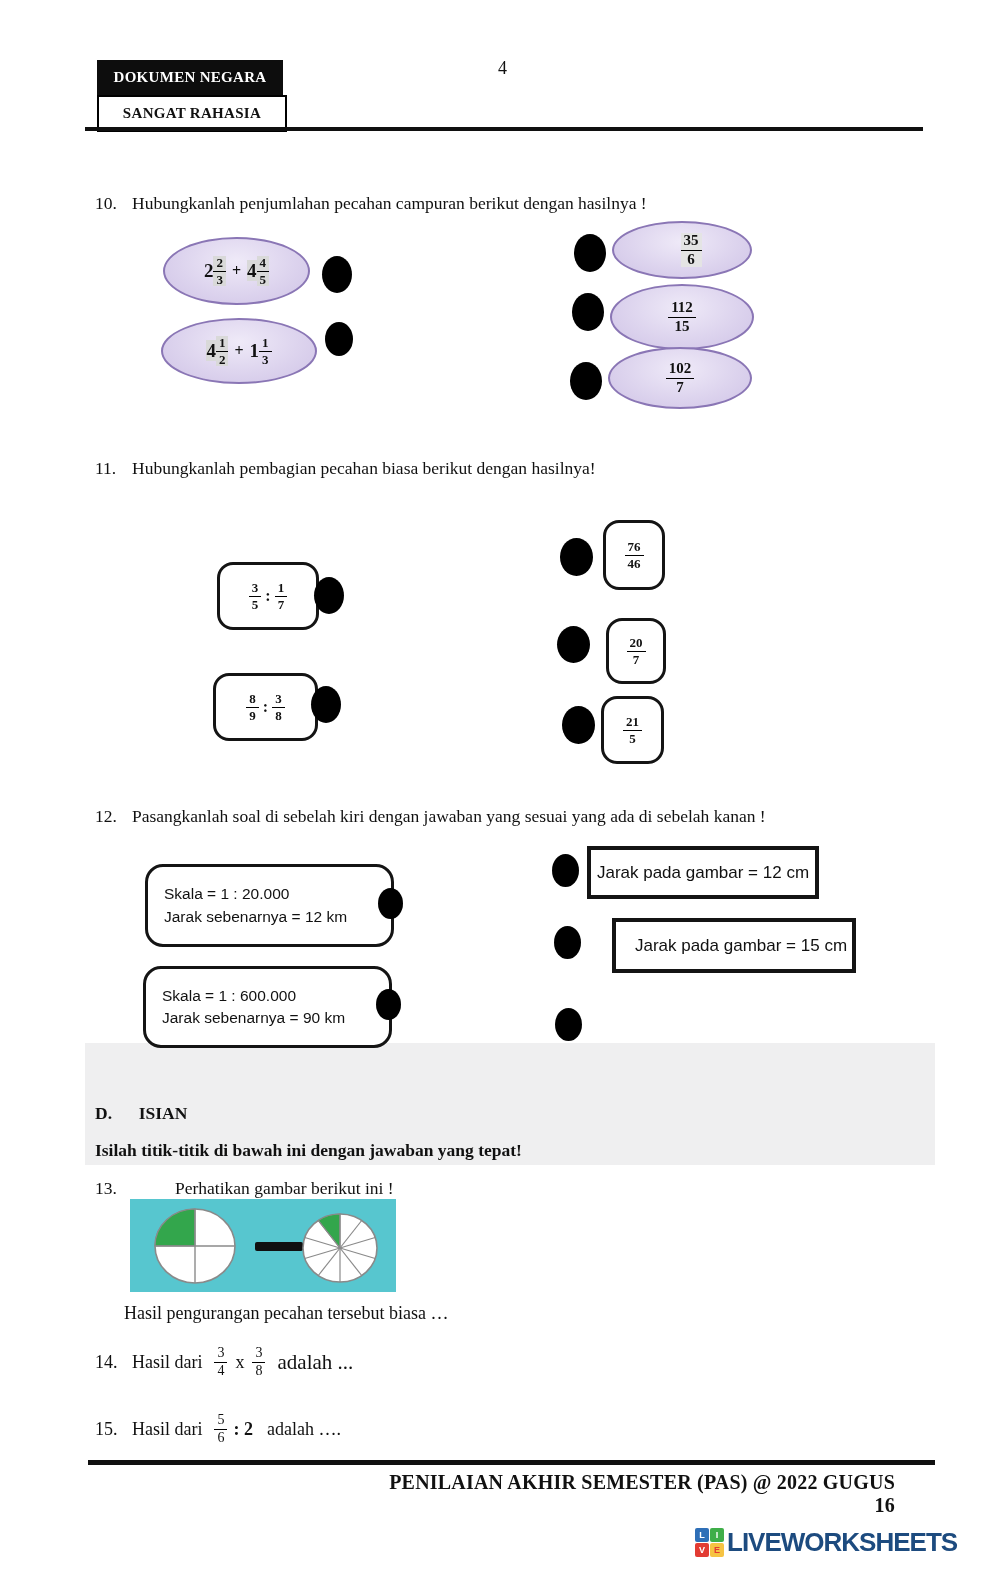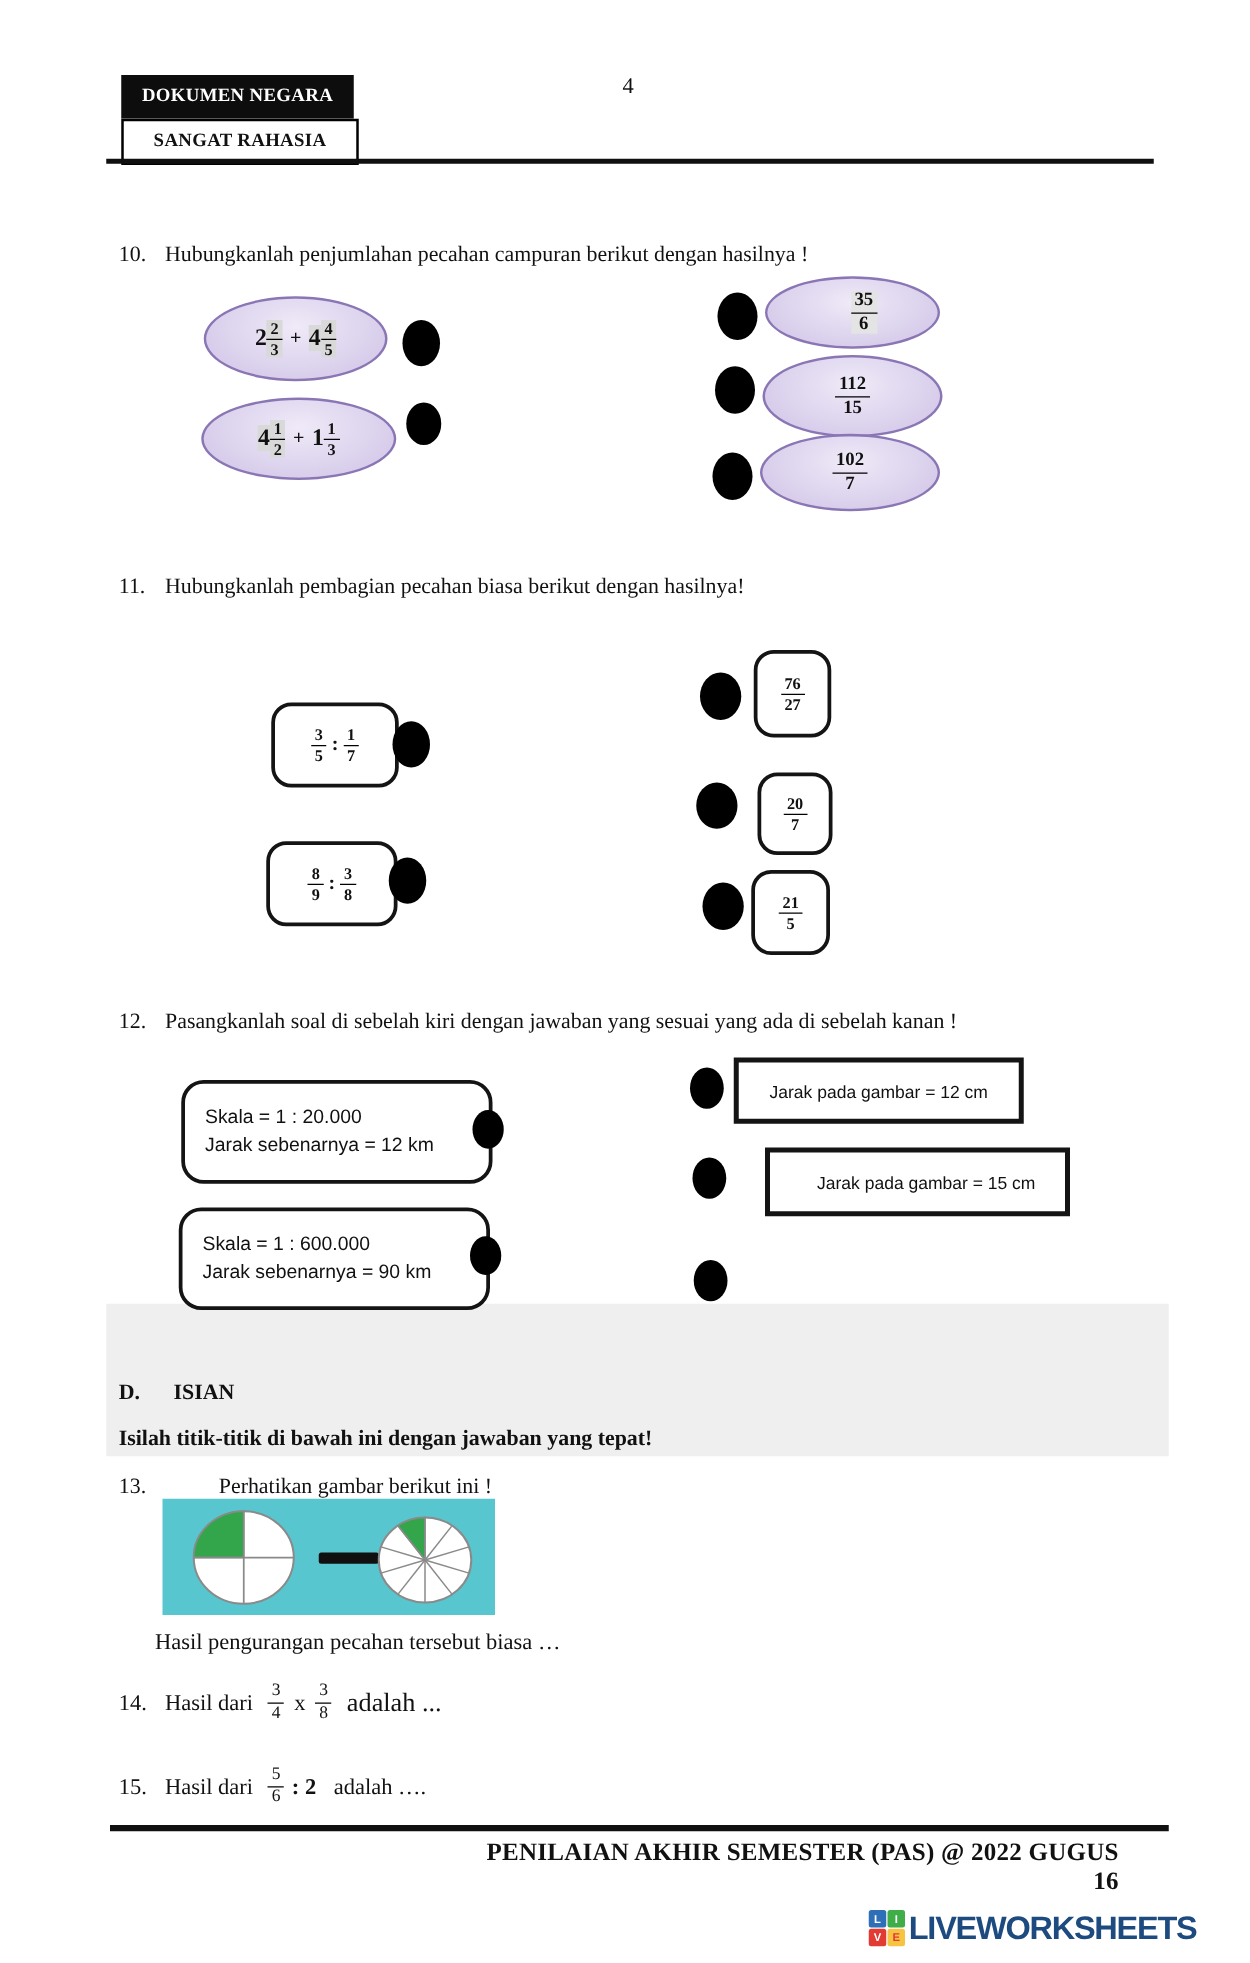--- a/index.html
+++ b/index.html
@@ -19,21 +19,21 @@
   .q-num{width:37px;flex:0 0 37px;}
 
   
   .ellipse{border:2px solid #8a76b5;border-radius:50%;
            background:radial-gradient(ellipse at 50% 35%, #efeaf8 0%, #ddd4ee 55%, #cfc3e6 100%);
            display:flex;align-items:center;justify-content:center;gap:6px;}
   .dot{background:#000;border-radius:50%;}
   .rrect{background:#fff;border:3.5px solid #141414;border-radius:16px;
          display:flex;align-items:center;justify-content:center;gap:4px;}
   .sqrect{background:#fff;border:4px solid #141414;display:flex;align-items:center;justify-content:center;
-          font-family:"Liberation Sans",sans-serif;font-size:14px;}
+          font-family:"Liberation Sans",sans-serif;font-size:17px;}
   .scalebox{background:#fff;border:3.5px solid #141414;border-radius:18px;
             display:flex;flex-direction:column;justify-content:center;padding-left:16px;
             font-family:"Liberation Sans",sans-serif;font-size:15.5px;line-height:1.45;}
 
   
   .frac{display:inline-block;text-align:center;vertical-align:middle;font-weight:bold;
         font-size:13px;line-height:1.05;}
   .frac .num{display:block;border-bottom:1.5px solid #000;padding:0 3px 1px;}
   .frac .den{display:block;padding-top:1px;}
   .frac.plain{font-weight:normal;font-size:14px;}
@@ -145,21 +145,21 @@
         <span class="num">1</span>
         <span class="den">7</span>
       </span>
   </div>
   <div class="abs dot" style="left:314px;top:577px;width:30px;height:37px;"></div>
 
   <div class="abs dot" style="left:560px;top:538px;width:33px;height:38px;"></div>
   <div class="abs rrect" style="left:603px;top:520px;width:56px;height:64px;">
     <span class="frac">
         <span class="num">76</span>
-        <span class="den">27</span>
+        <span class="den">46</span>
       </span>
   </div>
 
   <div class="abs dot" style="left:557px;top:626px;width:33px;height:37px;"></div>
   <div class="abs rrect" style="left:606px;top:618px;width:54px;height:60px;">
     <span class="frac">
         <span class="num">20</span>
         <span class="den">7</span>
       </span>
   </div>

